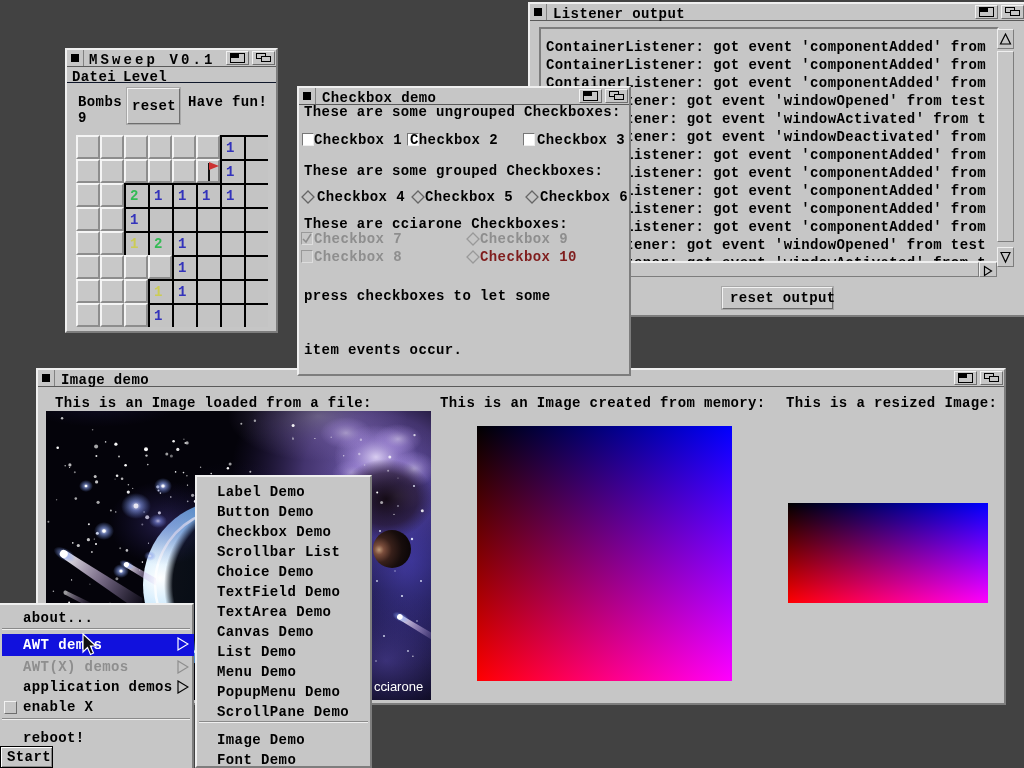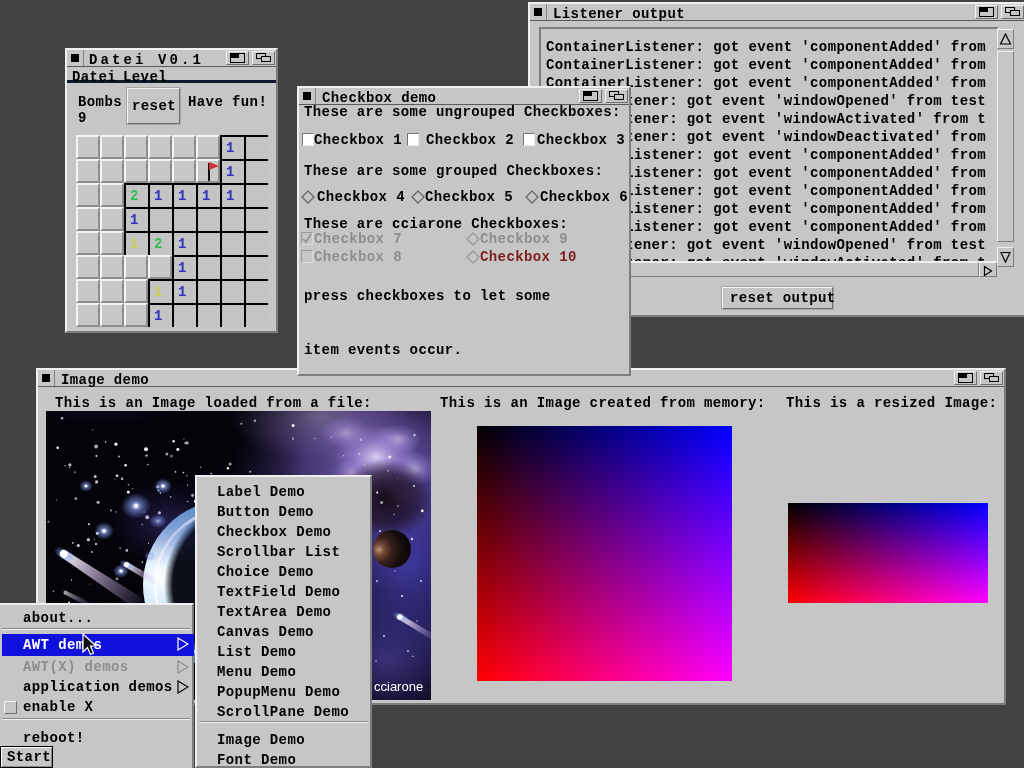--- a/index.html
+++ b/index.html
@@ -64,32 +64,32 @@
           <path d="M4.5 2.5 L11.5 7 L4.5 11.5 Z" fill="#c6c6c6" stroke="#000" stroke-width="1.2"></path>
         </svg></div>
     </div>
 <div style="position:absolute;left:192px;top:283px;width:111px;height:22px;background:#c6c6c6;border:1px solid;border-color:#f2f2f2 #6e6e6e #6e6e6e #f2f2f2;box-shadow:0 0 0 1px #a8a8a8">
       <div class="t" style="left:7px;top:3px">reset output</div>
     </div>
 </div>
 <div class="win" style="left:65px;top:48px;width:213px;height:285px">
 <div class="tbar">
       <div class="mb"></div>
-      <div class="t" style="left:22px;top:3px;letter-spacing:3.1px">Datei V0.1</div>
+      <div class="t" style="left:22px;top:3px;letter-spacing:3.1px">MSweep V0.1</div>
       <div class="wbs">
         <div class="wb">
           <div class="mx"></div>
         </div>
         <div class="wb">
           <div class="rsa"></div>
           <div class="rsb"></div>
         </div>
       </div>
     </div>
-<div style="position:absolute;left:0;right:0;top:18px;height:15px;border-bottom:3px solid #0f172a">
+<div style="position:absolute;left:0;right:0;top:18px;height:15px;border-bottom:1px solid #0f172a">
       <div class="t" style="left:5px;top:2px">Datei</div>
       <div class="t" style="left:56px;top:2px">Level</div>
     </div>
 <div class="t" style="left:11px;top:45px;">Bombs</div>
 <div class="t" style="left:11px;top:61px;">9</div>
 <div class="t" style="left:121px;top:45px;">Have fun!</div>
 <div style="position:absolute;left:60px;top:38px;width:53px;height:36px;background:#c6c6c6;border:1px solid;border-color:#f2f2f2 #6e6e6e #6e6e6e #f2f2f2;box-shadow:0 0 0 1px #a8a8a8">
       <div class="t" style="left:4px;top:10px">reset</div>
     </div>
 <div style="position:absolute;left:9px;top:85px;width:192px;height:192px">
@@ -513,21 +513,21 @@
         <div class="wb">
           <div class="rsa"></div>
           <div class="rsb"></div>
         </div>
       </div>
     </div>
 <div class="t" style="left:5px;top:17px;">These are some ungrouped Checkboxes:</div>
 <div class="cb" style="left:3px;top:45px"></div>
 <div class="t" style="left:15px;top:45px;">Checkbox 1</div>
 <div class="cb" style="left:108px;top:45px"></div>
-<div class="t" style="left:127px;top:45px;">Checkbox 2</div>
+<div class="t" style="left:111px;top:45px;">Checkbox 2</div>
 <div class="cb" style="left:224px;top:45px"></div>
 <div class="t" style="left:238px;top:45px;">Checkbox 3</div>
 <div class="t" style="left:5px;top:76px;">These are some grouped Checkboxes:</div>
 <svg width="14" height="14" style="position:absolute;left:2px;top:102px">
       <path d="M7 1 L13 7 L7 13 L1 7 Z" fill="#c6c6c6" stroke="#666" stroke-width="1.3"></path>
     </svg>
 <div class="t" style="left:18px;top:102px;">Checkbox 4</div>
 <svg width="14" height="14" style="position:absolute;left:112px;top:102px">
       <path d="M7 1 L13 7 L7 13 L1 7 Z" fill="#c6c6c6" stroke="#666" stroke-width="1.3"></path>
     </svg>

